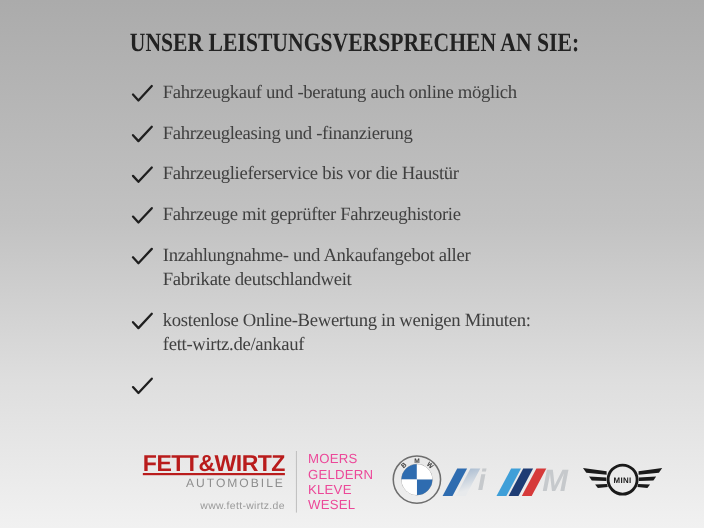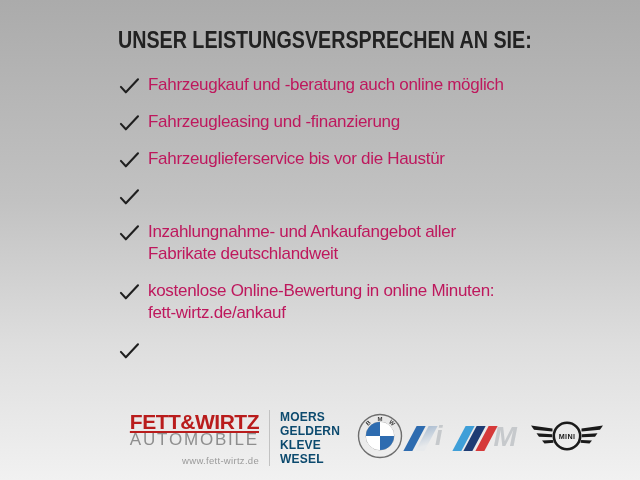--- a/index.html
+++ b/index.html
@@ -1,42 +1,42 @@
 <!DOCTYPE html>
 <html><head>
 <meta charset="utf-8">
 <style>
   html,body{margin:0;padding:0;}
   body{
     width:640px;height:480px;overflow:hidden;position:relative;
     font-family:"Liberation Sans",sans-serif;
     background:linear-gradient(180deg,#ababab 0%,#c2c2c2 42%,#dedede 72%,#f1f1f1 100%);
   }
-  .page{position:absolute;left:118px;top:26px;right:0;}
+  .page{position:absolute;left:118px;top:26px;right:0;font-family:Liberation Serif, serif;}
   .title{
     font-size:24px;font-weight:bold;color:#222;margin:0 0 20px 0;
     transform:scaleX(0.82);transform-origin:left center;white-space:nowrap;
     letter-spacing:0;
   }
   .check-item{display:flex;align-items:flex-start;margin-bottom:15px;}
   .check-icon{flex:0 0 22px;width:22px;height:18px;margin:3px 8px 0 0;}
   .check-icon svg{display:block;}
   .item-text{
-    font-size:17px;line-height:22px;color:#be185d;letter-spacing:-0.3px;
+    font-size:17px;line-height:22px;color:#404040;letter-spacing:-0.3px;
   }
   .item-text span{display:block;}
   
   .footer{position:absolute;left:121px;top:406px;height:64px;display:flex;align-items:center;}
   .dealer{display:flex;flex-direction:column;align-items:flex-end;width:138px;}
   .dealer-name{font-size:21px;font-weight:bold;color:#b91c1c;letter-spacing:-0.5px;line-height:22px;white-space:nowrap;text-decoration:underline;}
-  .dealer-sub{font-size:17px;color:#8e8e8e;letter-spacing:1.8px;line-height:12px;margin-top:1px;}
+  .dealer-sub{font-size:11px;color:#8e8e8e;letter-spacing:1.8px;line-height:12px;margin-top:1px;}
   .dealer-web{font-size:9.5px;color:#9a9a9a;margin-top:9px;letter-spacing:0.3px;}
   .divider{width:1px;height:56px;background:#c2c2c2;margin:0 10px;}
   .cities{display:flex;flex-direction:column;}
-  .city{font-size:12px;font-weight:bold;color:#0c4a6e;line-height:14px;letter-spacing:0.2px;}
+  .city{font-size:12px;font-weight:normal;color:#ec4899;line-height:14px;letter-spacing:0.2px;}
   .bmw-logo{margin-left:17px;}
   .bmw-i-logo{margin-left:7px;display:flex;align-items:center;height:30px;}
   .slash{width:9px;height:25px;transform:skewX(-28deg);}
   .slash.i1{background:#2e6cb0;margin-right:3px;}
   .slash.i2{background:linear-gradient(160deg,#aebfd2 0%,#e8eaec 80%);margin-right:4px;}
   .i-letter{font-size:27px;font-weight:bold;font-style:italic;color:#c6c9cc;line-height:25px;margin-top:-4px;}
   .bmw-m-logo{margin-left:16px;display:flex;align-items:center;height:30px;}
   .slash.m1{background:#3f9fd8;margin-right:2.5px;}
   .slash.m2{background:#1e3c74;margin-right:2.5px;}
   .slash.m3{background:#d63a3a;margin-right:3px;}
@@ -84,20 +84,24 @@
       <span></span>
     </div>
   </div>
 
   <div class="check-item">
     <span class="check-icon">
       <svg width="22" height="18" viewBox="0 0 24 20">
           <path d="M3 11 L8.5 17 L22 2.5" fill="none" stroke="#1f1f1f" stroke-width="2.3" stroke-linecap="round" stroke-linejoin="round"></path>
         </svg>
     </span>
+    <div class="item-text">
+      <span>Fahrzeuge mit geprüfter Fahrzeughistorie</span>
+      <span></span>
+    </div>
   </div>
 
   <div class="check-item">
     <span class="check-icon">
       <svg width="22" height="18" viewBox="0 0 24 20">
           <path d="M3 11 L8.5 17 L22 2.5" fill="none" stroke="#1f1f1f" stroke-width="2.3" stroke-linecap="round" stroke-linejoin="round"></path>
         </svg>
     </span>
     <div class="item-text">
       <span>Inzahlungnahme- und Ankaufangebot aller</span>
@@ -105,21 +109,21 @@
     </div>
   </div>
 
   <div class="check-item">
     <span class="check-icon">
       <svg width="22" height="18" viewBox="0 0 24 20">
           <path d="M3 11 L8.5 17 L22 2.5" fill="none" stroke="#1f1f1f" stroke-width="2.3" stroke-linecap="round" stroke-linejoin="round"></path>
         </svg>
     </span>
     <div class="item-text">
-      <span>kostenlose Online-Bewertung in online Minuten:</span>
+      <span>kostenlose Online-Bewertung in wenigen Minuten:</span>
       <span>fett-wirtz.de/ankauf</span>
     </div>
   </div>
 
   <div class="check-item">
     <span class="check-icon">
       <svg width="22" height="18" viewBox="0 0 24 20">
           <path d="M3 11 L8.5 17 L22 2.5" fill="none" stroke="#1f1f1f" stroke-width="2.3" stroke-linecap="round" stroke-linejoin="round"></path>
         </svg>
     </span>

